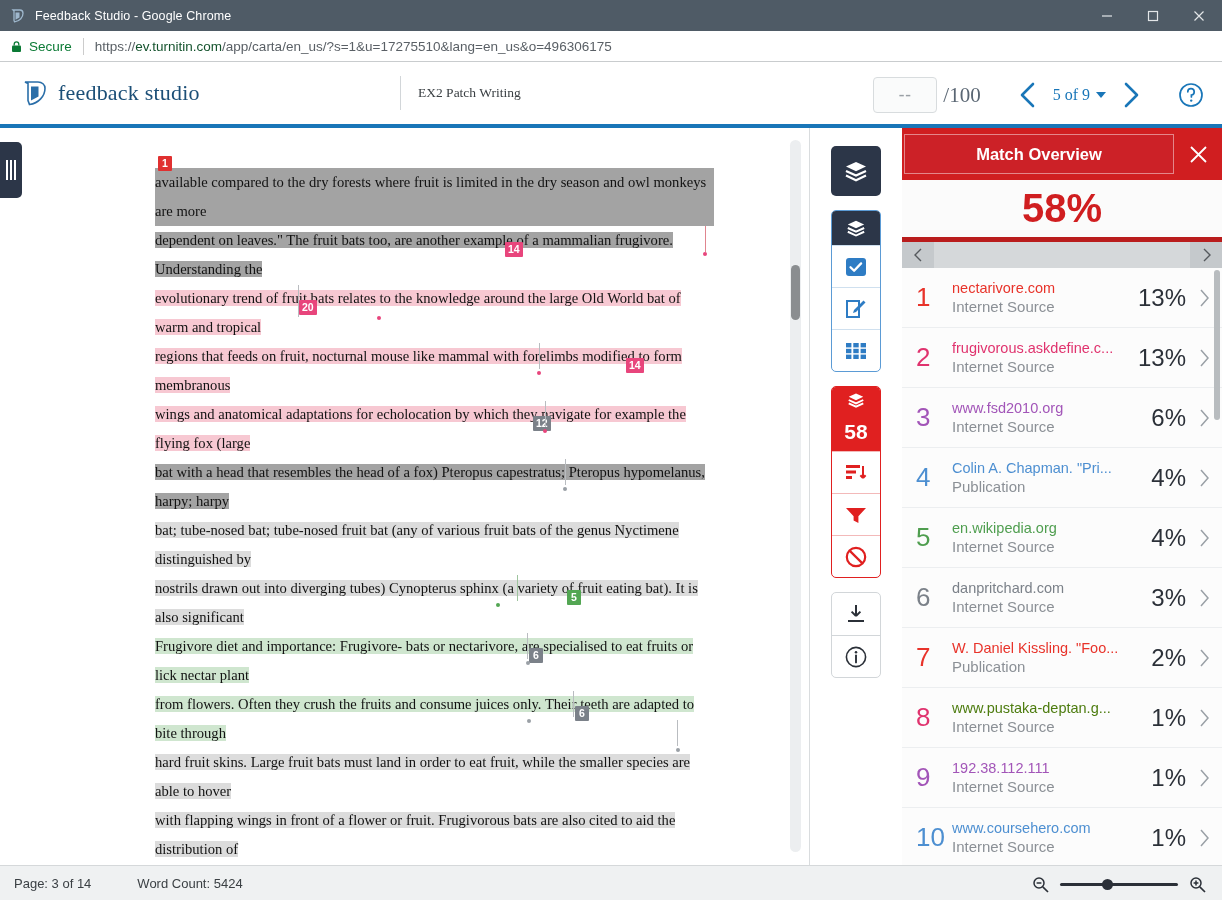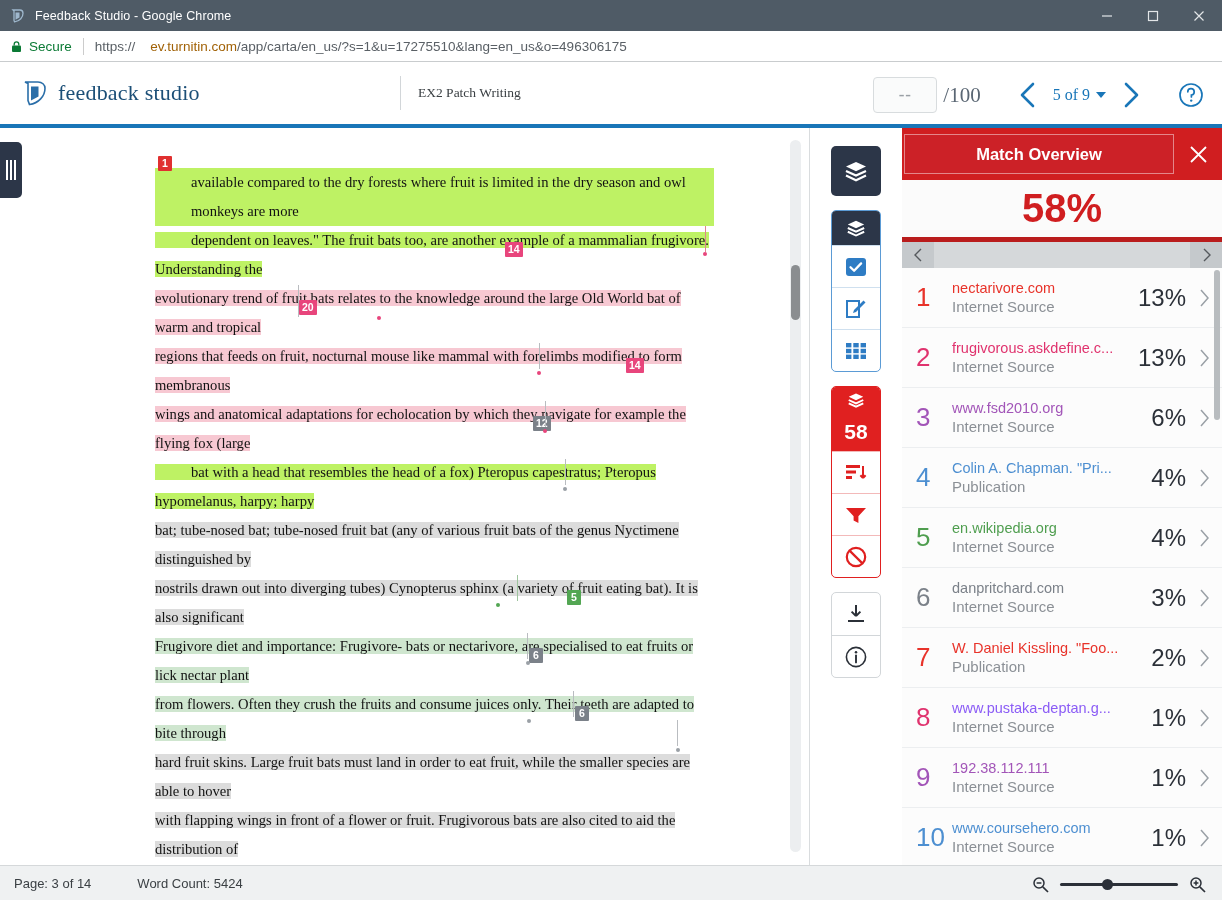--- a/index.html
+++ b/index.html
@@ -27,21 +27,21 @@
 
   
   #urlbar {
     height: 31px; background: #fff; display: flex; align-items: center;
     border-bottom: 1px solid #c9ccce; padding-left: 10px; font-size: 13px;
   }
   #lock-icon { width: 13px; height: 13px; margin-right: 6px; flex:0 0 13px; }
   #secure-label { color: #0b7a35; font-size: 13.5px; margin-right: 11px; }
   #url-sep { width: 1px; height: 17px; background: #ccc; margin-right: 11px; }
   #url-text { color: #5a6066; font-size: 13.5px; white-space: nowrap; }
-  #url-text .u-dark { color: #a16207; padding-left: 15px; }
+  #url-text .u-dark { color: #14532d; }
 
   
   #fsheader {
     height: 66px; background: #fff; display: flex; align-items: center;
     border-bottom: 4px solid #1976b8; position: relative; font-family: Liberation Serif, serif;
   }
   #brand { display: flex; align-items: center; padding-left: 22px; width: 400px; }
   #brand-mark { width: 26px; height: 28px; margin-right: 10px; }
   #brand-text { font-size: 22px; color: #1c4f77; letter-spacing: .2px; }
   #doc-divider { width: 1px; height: 34px; background: #d2d6d9; margin-right: 17px; }
@@ -78,21 +78,21 @@
     width: 810px; position: relative; overflow: hidden;
     border-right: 1px solid #d9dcde; background: #fff;
   }
   #doc-inner {
     padding: 22px 95px 0 155px;
     font-family: "Liberation Serif", serif; font-size: 14.6px;
     color: #121212; line-height: 29px;
   }
   #doc-top-faded { height: 18px; overflow: hidden; opacity: .28; }
   #doc-inner p { margin: 0 0 0 0; text-align: left; }
-  .hl-pink  { background: #bef264; padding-left: 36px; }
+  .hl-pink  { background: #a3a3a3; }
   .hl-pink2 { background: #f7c8d2; }
   .hl-gray  { background: #dcdcdc; }
   .hl-green { background: #cfe6cf; }
   .badge {
     position: absolute; font-family: "Liberation Sans", sans-serif;
     font-size: 10.5px; font-weight: bold; color: #fff; line-height: 14px;
     height: 15px; padding: 0 3px; min-width: 14px; text-align: center;
     border-radius: 1px;
   }
   .b-pink { background: #e8457c; }
@@ -569,21 +569,21 @@
           <div class="m-pct">2%</div>
           <div class="m-arrow">
             <svg width="12" height="18" viewBox="0 0 12 18">
               <path d="M3 1l7 8-7 8" fill="none" stroke="#9aa0a6" stroke-width="1.5"></path>
             </svg>
           </div>
         </div>
         <div class="match-row">
           <div class="m-rank" style="color: rgb(224, 51, 110);">8</div>
           <div class="m-mid">
-            <div class="m-src" style="color: #8b5cf6;">www.pustaka-deptan.g...</div>
+            <div class="m-src" style="color: #4d7c0f;">www.pustaka-deptan.g...</div>
             <div class="m-type">Internet Source</div>
           </div>
           <div class="m-pct">1%</div>
           <div class="m-arrow">
             <svg width="12" height="18" viewBox="0 0 12 18">
               <path d="M3 1l7 8-7 8" fill="none" stroke="#9aa0a6" stroke-width="1.5"></path>
             </svg>
           </div>
         </div>
         <div class="match-row">

